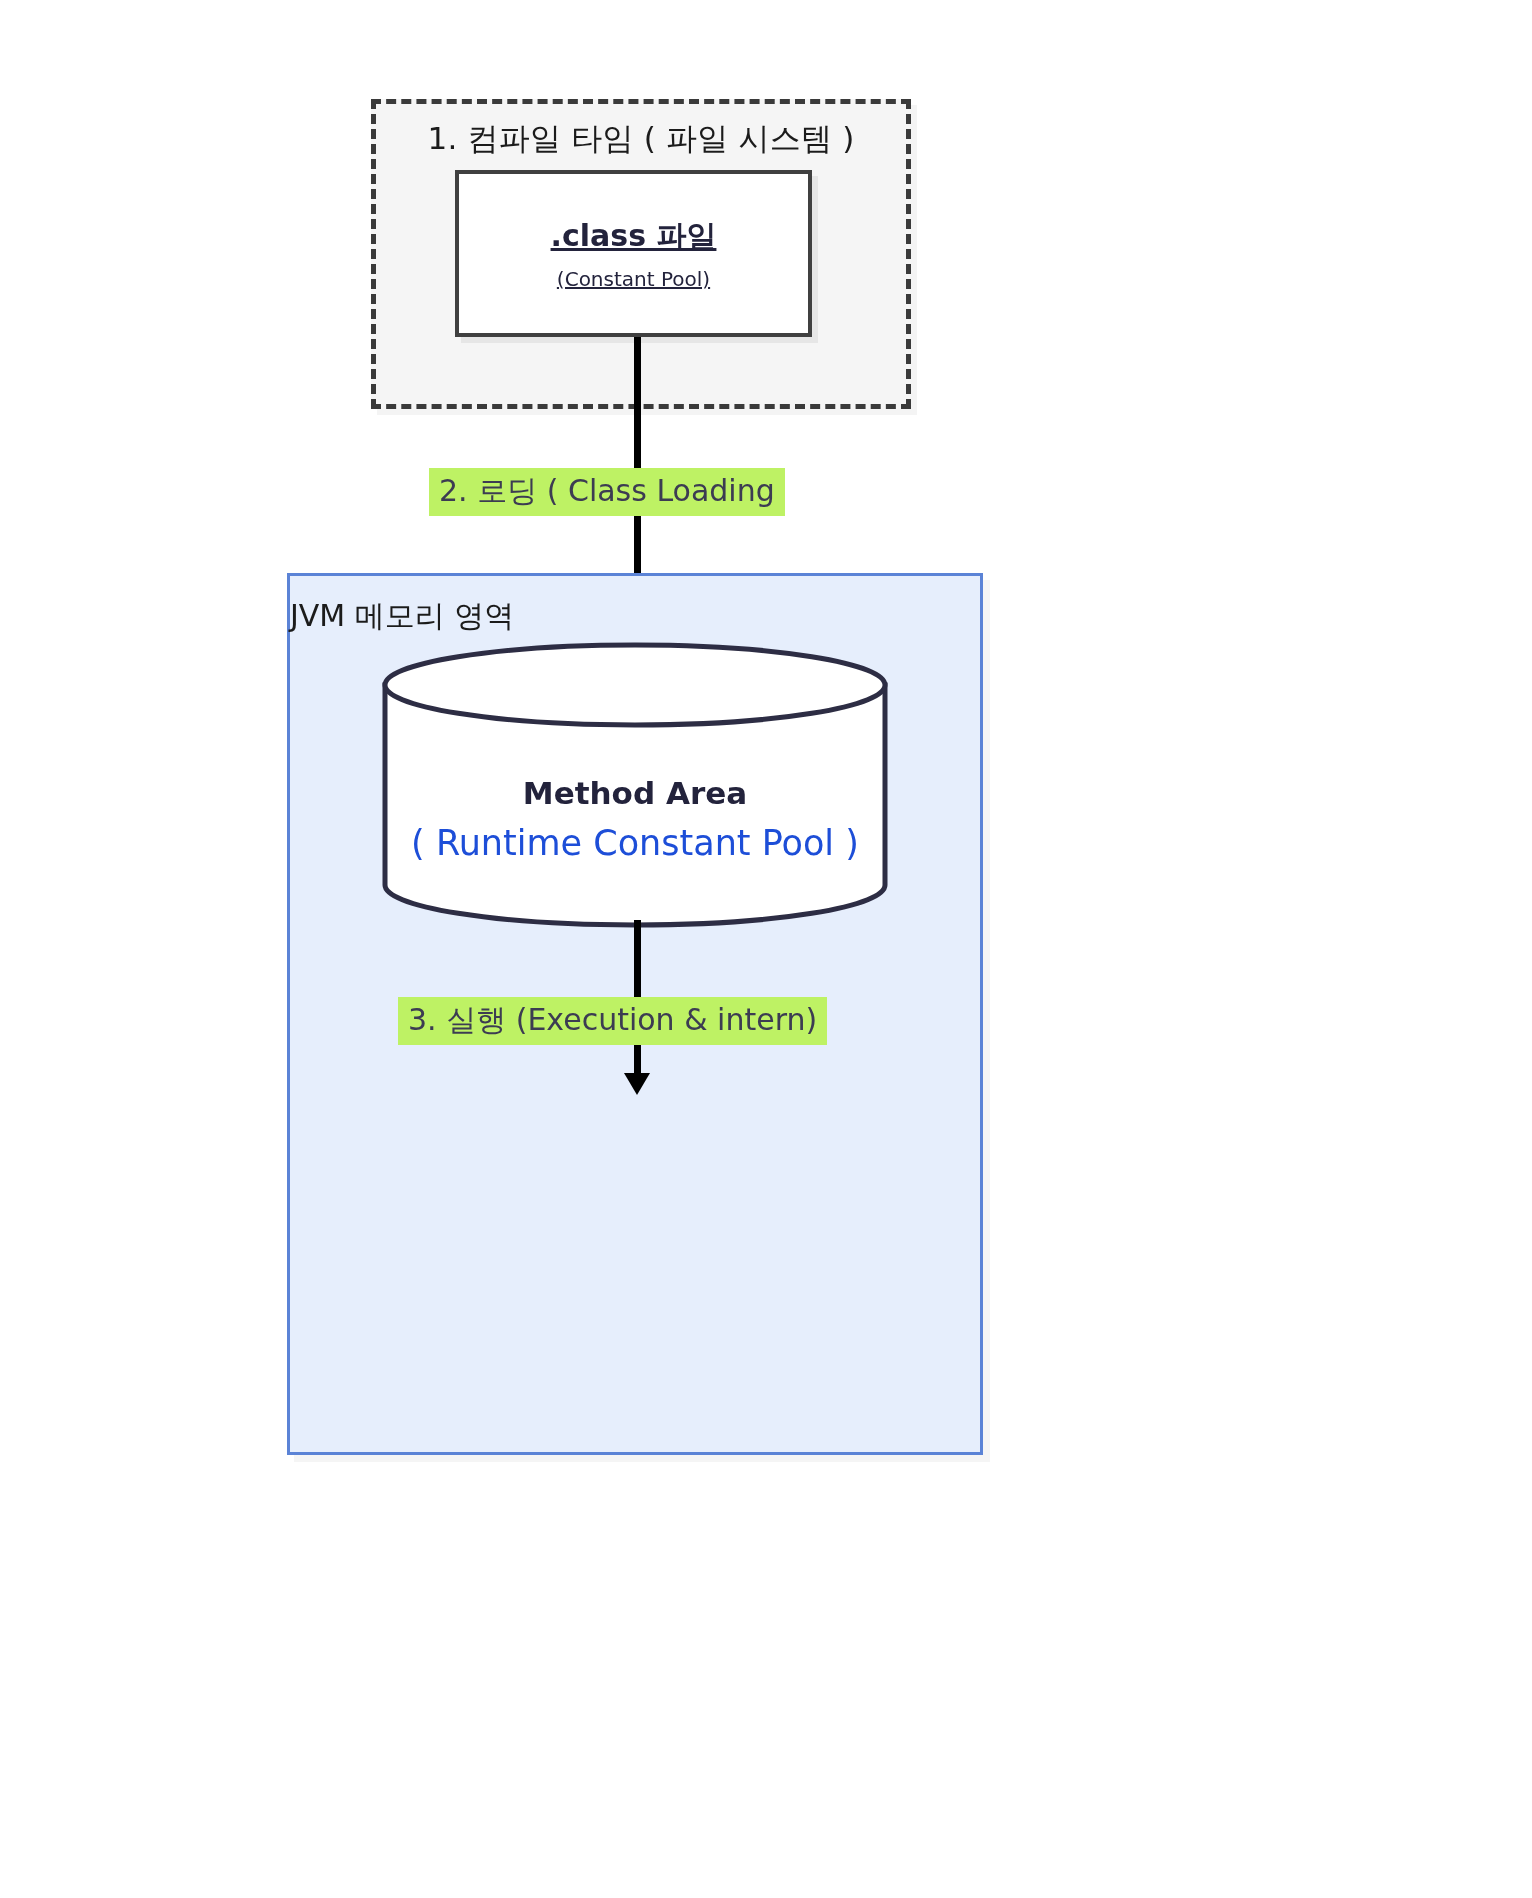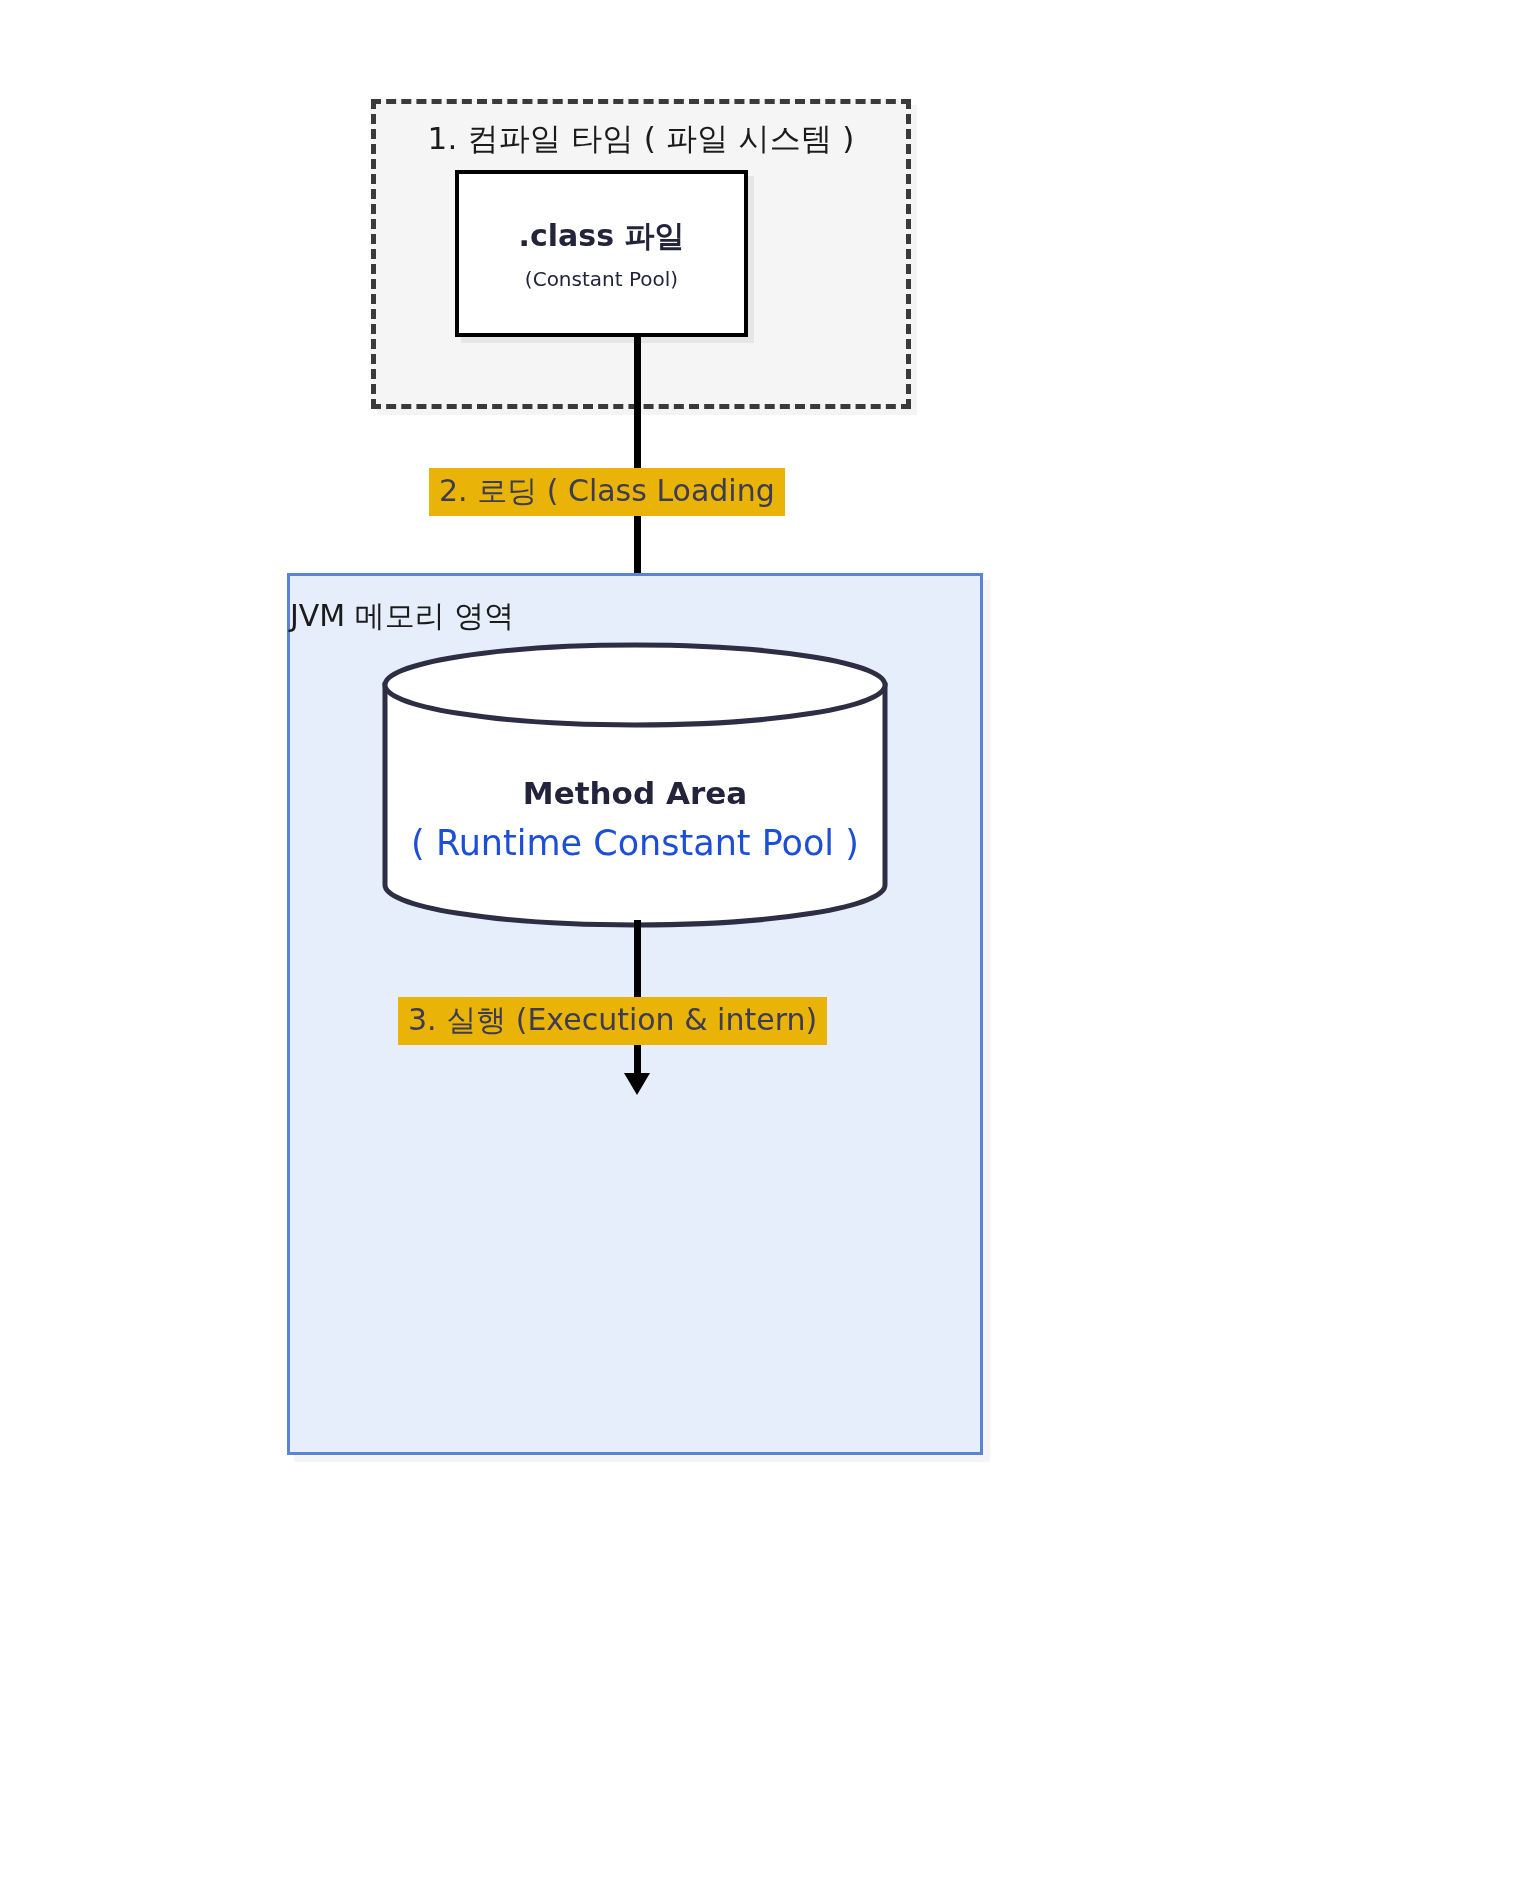--- a/index.html
+++ b/index.html
@@ -44,31 +44,32 @@
     letter-spacing: 0.2px;
     color: #1b1b1b;
     font-weight: 400;
     white-space: nowrap;
   }
 
   .class-box {
     position: absolute;
     left: 455px;
     top: 170px;
-    width: 293px;
+    width: 357px;
     height: 167px;
     background: #ffffff;
-    border: 4px solid #000000;
+    border: 4px solid #404040;
     box-sizing: border-box;
     box-shadow: 6px 6px 0 rgba(0,0,0,0.06);
     display: flex;
     flex-direction: column;
     align-items: center;
     justify-content: center;
     gap: 10px;
+    text-decoration: underline;
   }
   .class-box .l1 {
     font-size: 30px;
     font-weight: 700;
     color: #23233c;
     white-space: nowrap;
   }
   .class-box .l2 {
     font-size: 20px;
     font-weight: 400;
@@ -102,21 +103,21 @@
   #arrow-load .shaft { height: 292px; }
   #arrow-load .head  { top: 289px; }
 
   #arrow-exec { left: 637px; top: 920px; height: 176px; }
   #arrow-exec .shaft { height: 156px; }
   #arrow-exec .head  { top: 153px; }
 
   
   .edge-label {
     position: absolute;
-    background: #eab308;
+    background: #bef264;
     color: #3c3c52;
     font-size: 30px;
     line-height: 1.34;
     padding: 3px 10px 5px 10px;
     white-space: nowrap;
     box-sizing: border-box;
   }
   #label-loading { left: 429px; top: 468px; }
   #label-exec    { left: 398px; top: 997px; }
 

